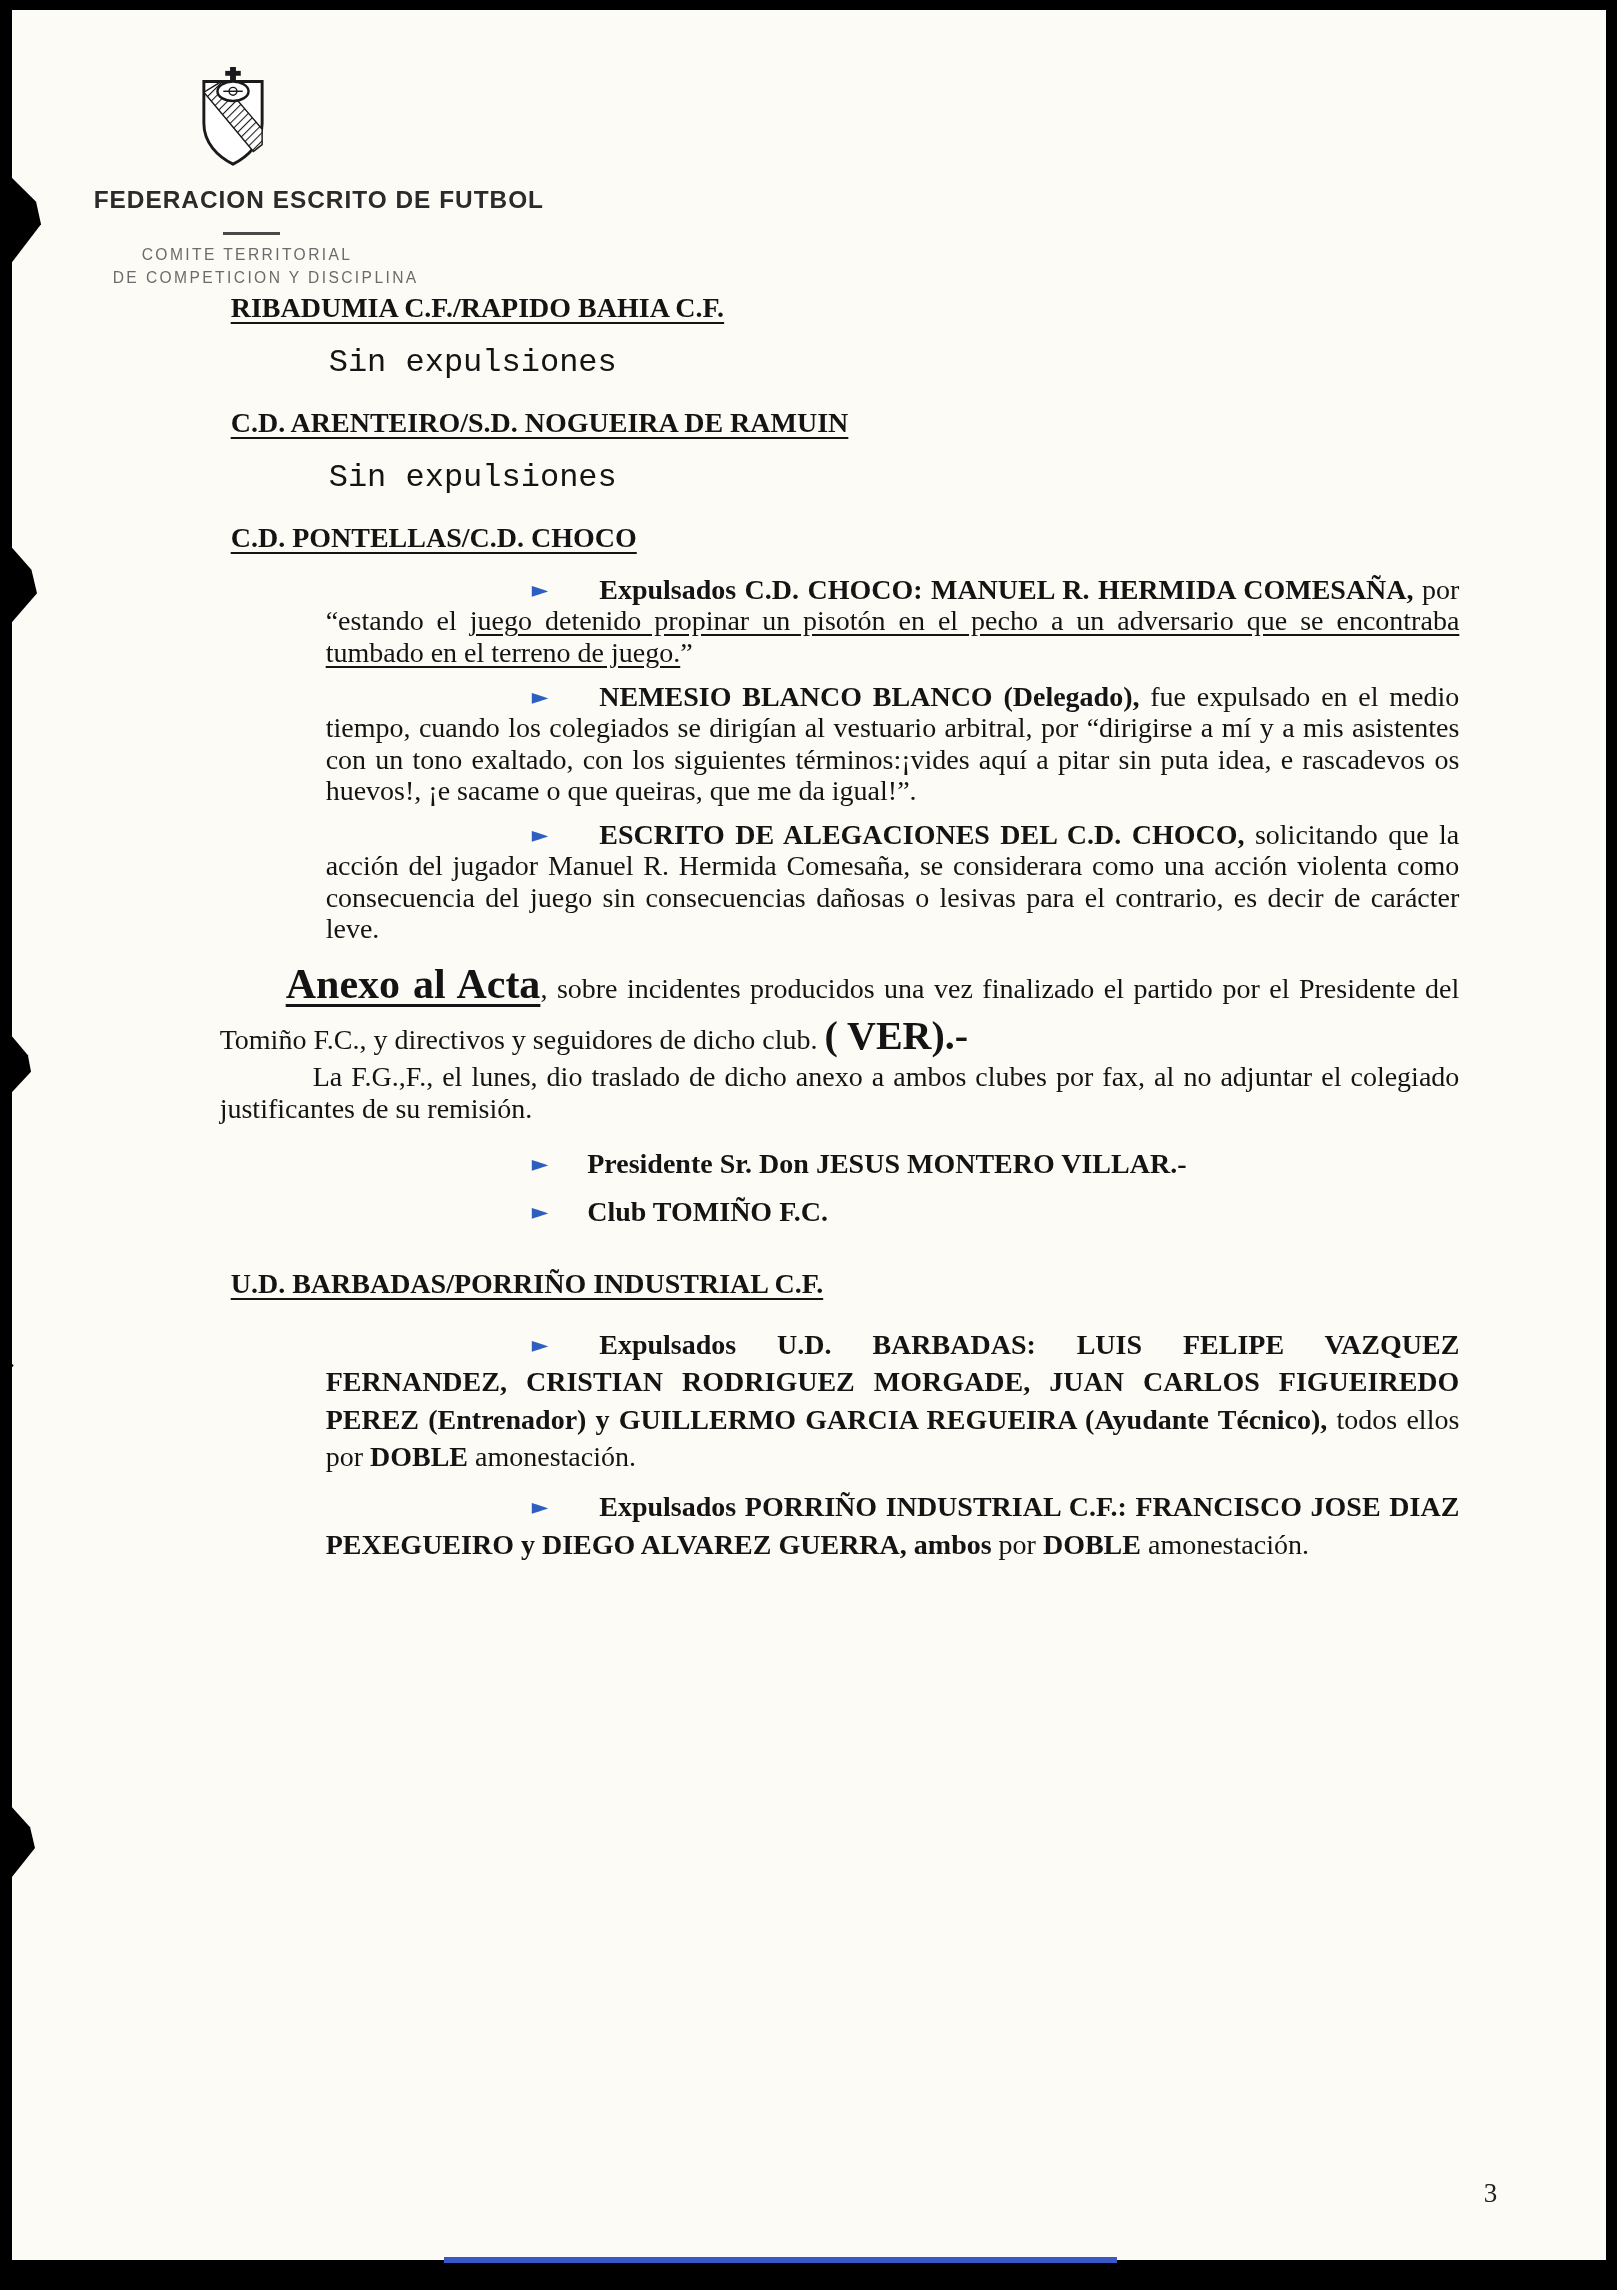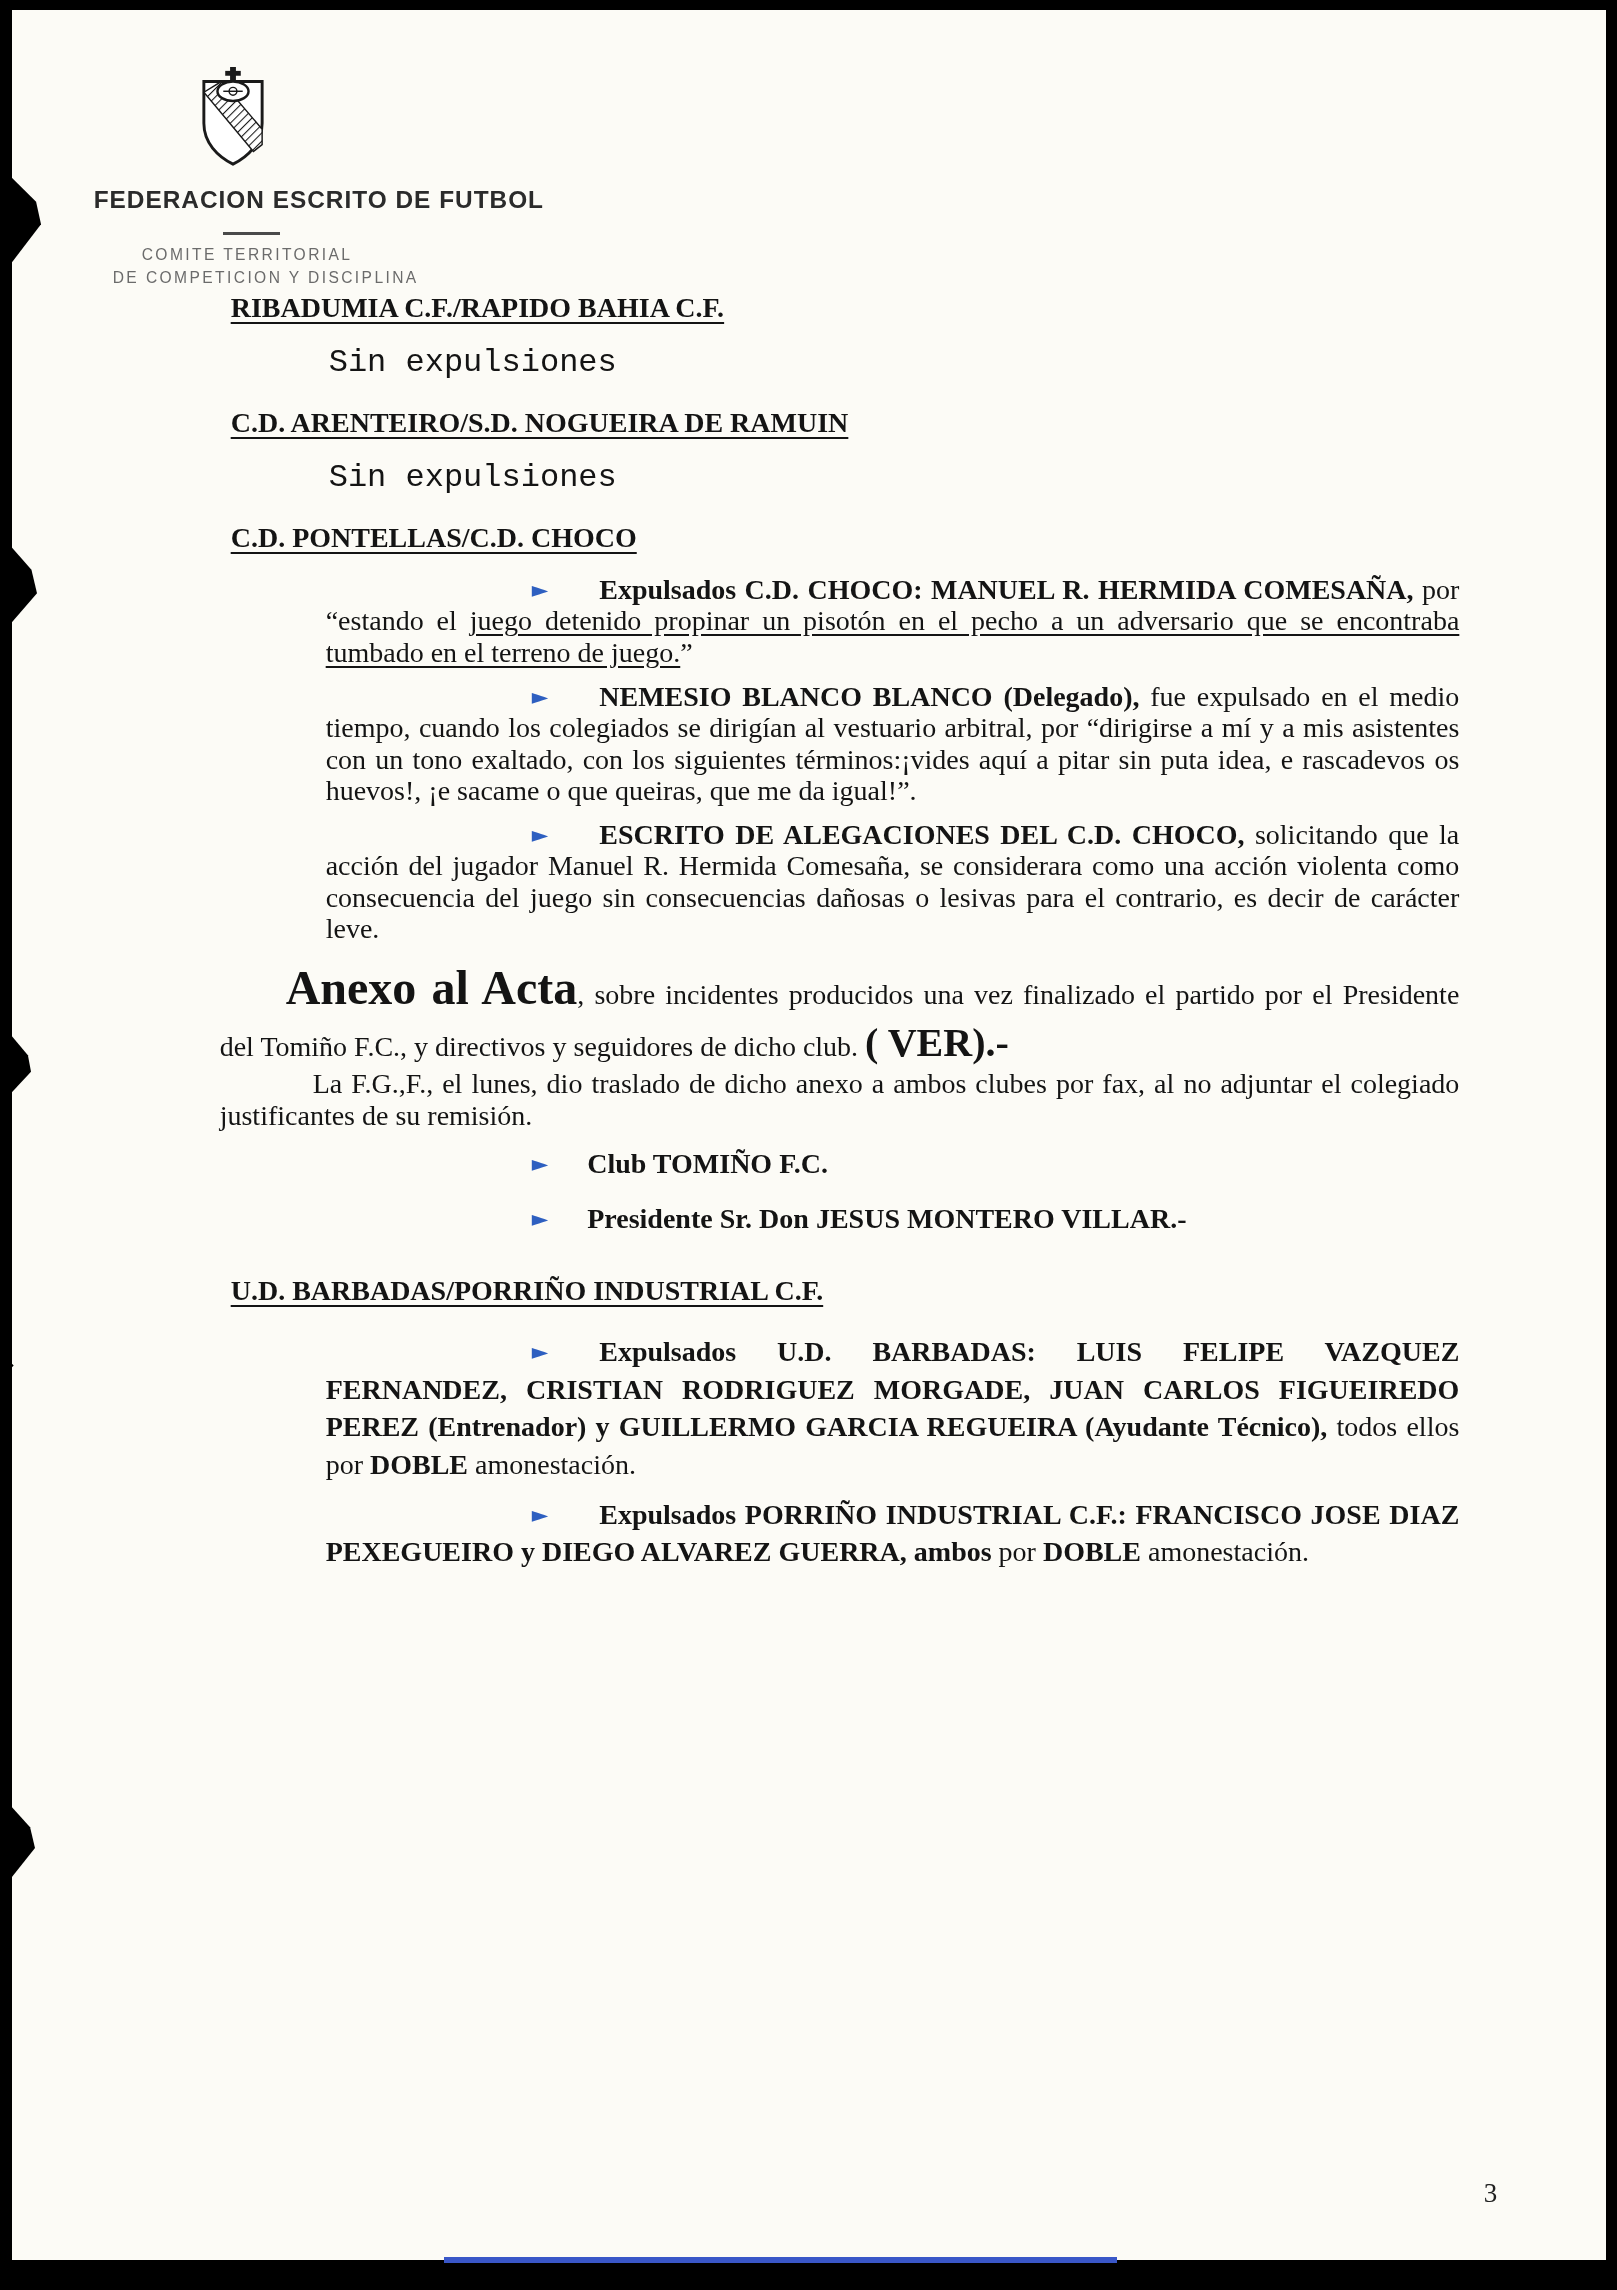--- a/index.html
+++ b/index.html
@@ -56,22 +56,22 @@
     color:#2e5fc0; font-size:21.5px; font-family:"DejaVu Sans", sans-serif;
     display:inline-block; transform:translateY(-2px);
   }
   .gap { display:inline-block; width:51px; }
   .b { font-weight:bold; }
   .u { text-decoration:underline; text-underline-offset:3.9px; }
 
   .anexo-block { margin:0 147px 0 208px; font-size:28px; text-align:justify; }
   .anexo-p1 { margin-top:13.7px; text-indent:66px; line-height:1.25; }
   .anexo-title {
-    font-weight:bold; font-size:48px;
-    text-underline-offset:5.9px; text-decoration-thickness:2.9px;
+    font-weight:bold; font-size:42px;
+    text-decoration:underline; text-underline-offset:5.9px; text-decoration-thickness:2.9px;
   }
   .ver { font-weight:bold; font-size:40px; }
   .anexo-p2 { text-indent:93px; line-height:1.15; }
 
   .item-para {
     margin:23.4px 147px 0 314px;
     font-size:28px; text-indent:103px; font-weight:bold;
   }
   .item-para.second { margin-top:15.6px; }
   .item-para .gap { width:39px; }
@@ -134,23 +134,23 @@
     <p class="para tight"><span class="bullet">►</span><span class="gap"></span><span class="b">NEMESIO BLANCO BLANCO (Delegado),</span><span> fue expulsado en el medio tiempo, cuando los colegiados se dirigían al vestuario arbitral, por “dirigirse a mí y a mis asistentes con un tono exaltado, con los siguientes términos:¡vides aquí a pitar sin puta idea, e rascadevos os huevos!, ¡e sacame o que queiras, que me da igual!”.</span></p>
 
     <p class="para tight"><span class="bullet">►</span><span class="gap"></span><span class="b">ESCRITO DE ALEGACIONES DEL C.D. CHOCO,</span><span> solicitando que la acción del jugador Manuel R. Hermida Comesaña, se considerara como una acción violenta como consecuencia del juego sin consecuencias dañosas o lesivas para el contrario, es decir de carácter leve.</span></p>
 
 
     <div class="anexo-block">
       <p class="anexo-p1"><span class="anexo-title">Anexo al Acta</span><span>, sobre incidentes producidos una vez finalizado el partido por el Presidente del Tomiño F.C., y directivos y seguidores de dicho club. </span><span class="ver">( VER).-</span></p>
       <p class="anexo-p2">La F.G.,F., el lunes, dio traslado de dicho anexo a ambos clubes por fax, al no adjuntar el colegiado justificantes de su remisión.</p>
     </div>
 
+    <p class="item-para"><span class="bullet">►</span><span class="gap"></span><span>Presidente Sr. Don  JESUS MONTERO VILLAR.-</span></p>
+
     <p class="item-para second"><span class="bullet">►</span><span class="gap"></span><span>Club TOMIÑO F.C.</span></p>
-
-    <p class="item-para"><span class="bullet">►</span><span class="gap"></span><span>Presidente Sr. Don  JESUS MONTERO VILLAR.-</span></p>
 
     <div class="sec-title" style="margin-top:39px;">U.D. BARBADAS/PORRIÑO INDUSTRIAL C.F.</div>
 
     <p class="para loose" style="margin-top:25px;"><span class="bullet">►</span><span class="gap"></span><span class="b">Expulsados U.D. BARBADAS: LUIS FELIPE VAZQUEZ FERNANDEZ, CRISTIAN RODRIGUEZ MORGADE, JUAN CARLOS FIGUEIREDO PEREZ (Entrenador) y GUILLERMO GARCIA REGUEIRA (Ayudante Técnico),</span><span> todos ellos por </span><span class="b">DOBLE</span><span> amonestación.</span></p>
 
     <p class="para loose tight"><span class="bullet">►</span><span class="gap"></span><span class="b">Expulsados PORRIÑO INDUSTRIAL C.F.: FRANCISCO JOSE DIAZ PEXEGUEIRO y DIEGO ALVAREZ GUERRA, ambos</span><span> por </span><span class="b">DOBLE</span><span> amonestación.</span></p>
 
   </main>
 
   <div class="pageno">3</div>

